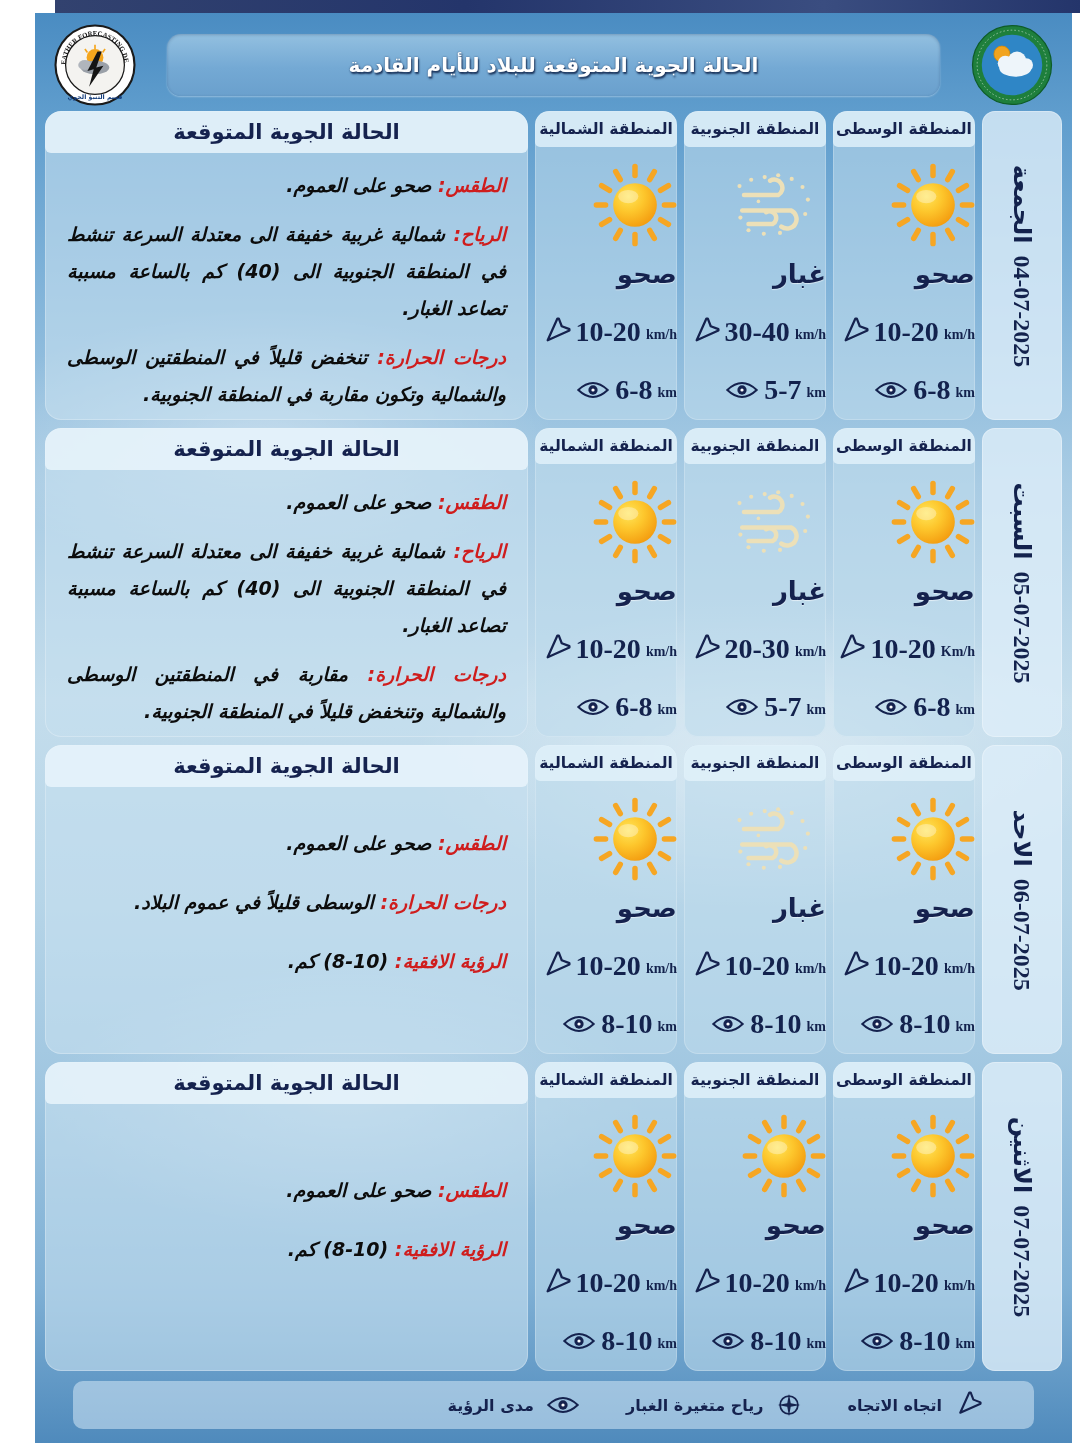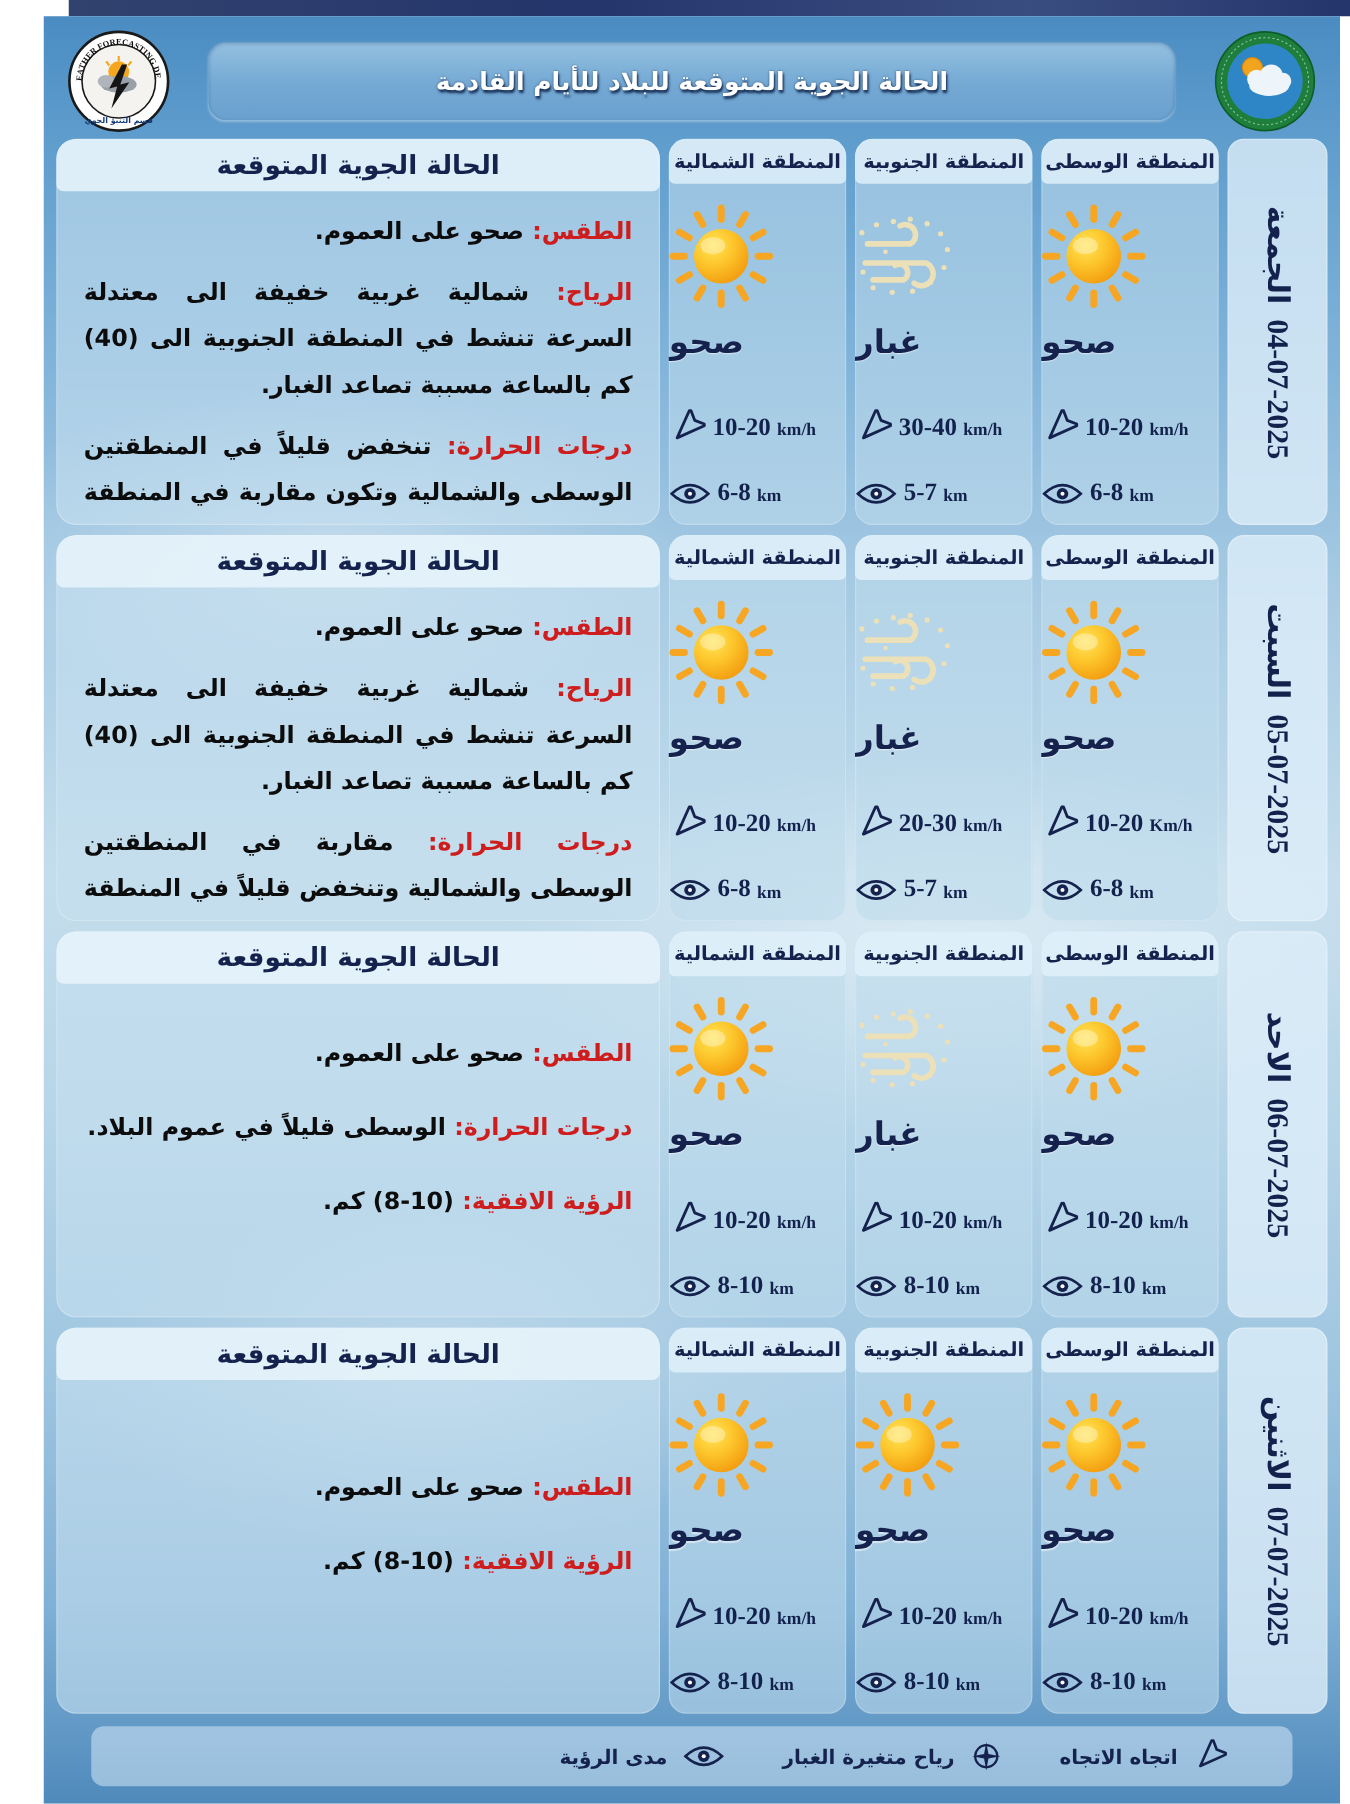--- a/index.html
+++ b/index.html
@@ -39,47 +39,47 @@
     background:rgba(197,223,239,.62); box-shadow:0 0 0 1px rgba(255,255,255,.25) inset;
   }
   .desc-title{
     background:rgba(233,244,251,.85); border-radius:16px 16px 6px 6px;
     text-align:center; padding:9px 4px; font-size:21px; color:#15224e;
   }
   .desc-body{
     flex:1; direction:rtl; padding:8px 22px 10px; text-align:justify;
     display:flex; flex-direction:column; justify-content:flex-start;
   }
-  .desc-body p{ font-size:19px; line-height:1.95; color:#0c0c0c; margin:6px 0; }
+  .desc-body p{ font-size:19px; line-height:1.95; color:#0c0c0c; margin:6px 0;font-style:italic; }
   .desc-body .lbl{ color:#cf1d1d; }
   .day-row.short .desc-body{ justify-content:center; padding-bottom:44px; }
   .day-row.short .desc-body p{ line-height:2.15; margin:9px 0; }
   
   .region-card{
     flex:0 0 142px; border-radius:14px; overflow:hidden;
     background:rgba(190,218,236,.58); box-shadow:0 0 0 1px rgba(255,255,255,.22) inset;
-    display:flex; flex-direction:column; align-items:flex-start; padding-bottom:14px;
+    display:flex; flex-direction:column; align-items:flex-end; padding-bottom:14px;
   }
   .region-head{
     width:100%; background:rgba(226,242,250,.82); border-radius:14px 14px 5px 5px;
     text-align:center; font-size:15.5px; padding:9px 2px; color:#15224e; direction:rtl;
   }
   .icon-wrap{ height:104px; display:flex; align-items:center; justify-content:center; margin-top:6px; }
   .sun-svg{ width:84px; height:84px; }
   .dust-svg{ width:92px; height:72px; }
   .cond{ font-size:26px; color:#15224e; text-shadow:0 1px 1px rgba(255,255,255,.55); margin-top:2px; }
   .metric{ display:flex; direction:ltr; align-items:center; gap:5px; }
   .metric.wind{ margin-top:auto; }
   .metric.vis{ margin-top:26px; }
   .metric svg{ flex:0 0 auto; }
   .arrow-svg{ width:30px; height:30px; }
   .eye-svg{ width:34px; height:22px; }
   .num{ font-family:"Liberation Serif","DejaVu Serif",serif; font-weight:bold;
         direction:ltr; unicode-bidi:isolate; color:#13224d; }
-  .metric .val{ font-size:20px; }
+  .metric .val{ font-size:28px; }
   .metric .unit{ font-size:14px; padding-top:6px; }
   
   .day-tab{
     flex:0 0 80px; border-radius:13px; position:relative;
     background:rgba(221,238,249,.8); box-shadow:0 0 0 1px rgba(255,255,255,.3) inset;
   }
   .day-tab .rot{
     position:absolute; top:50%; left:50%;
     transform:translate(-50%,-50%) rotate(90deg);
     display:flex; direction:ltr; align-items:baseline; gap:12px; white-space:nowrap;

